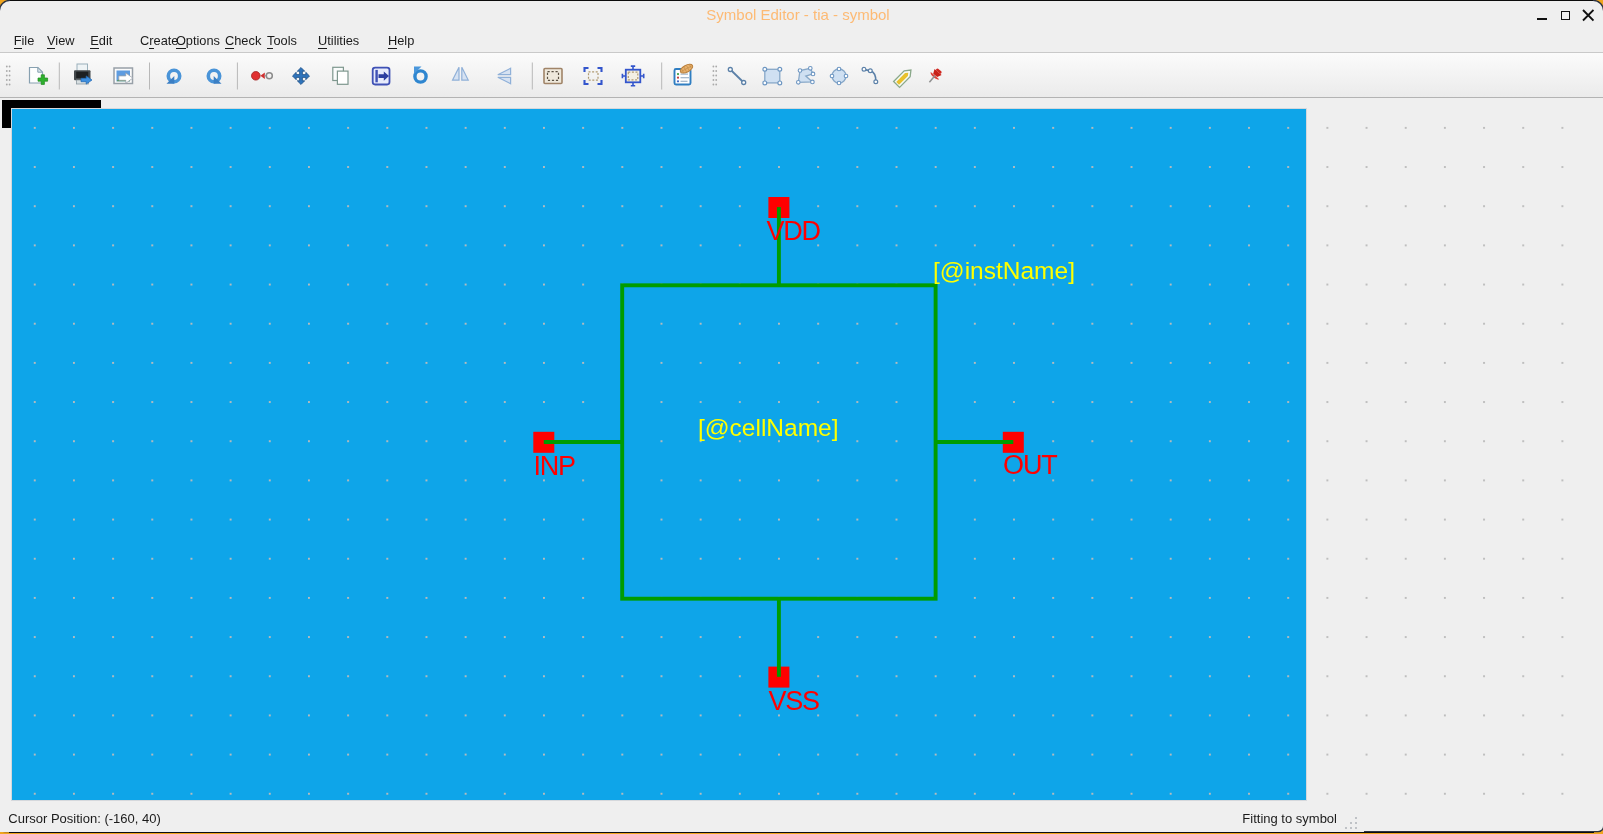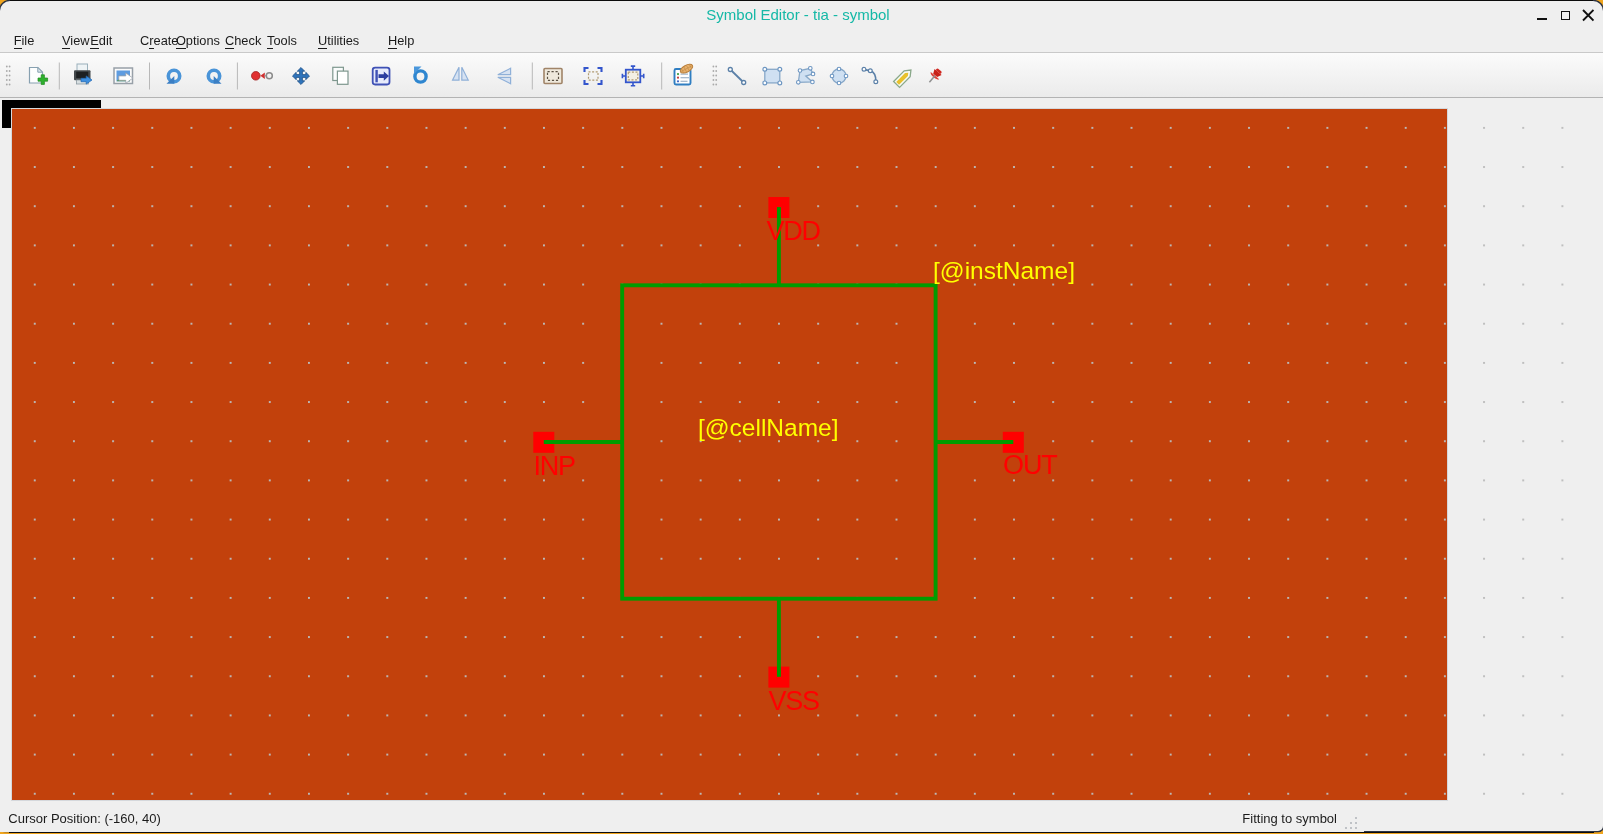--- a/index.html
+++ b/index.html
@@ -5,34 +5,34 @@
   html,body{margin:0;padding:0;width:1603px;height:834px;overflow:hidden;background:#000;}
   *{box-sizing:border-box;}
   body{font-family:"Liberation Sans", sans-serif;}
   .abs{position:absolute;}
   #ocTL{left:0;top:0;width:8px;height:8px;background:#f0a51e;}
   #ocTR{left:1595px;top:0;width:8px;height:8px;background:#f0a51e;}
   #ocBL{left:0;top:822px;width:9px;height:12px;background:#f0a51e;}
   #ocBR{left:1594px;top:822px;width:9px;height:12px;background:#f0a51e;}
   #win{left:0;top:1.2px;width:1603px;height:830.2px;background:#efefef;border-radius:10px 10px 5px 5px;box-shadow:0 0 0 1.3px #2c3240;}
   #obottom{left:0;top:832.6px;width:1603px;height:1.4px;background:#f0a51e;}
-  #title{left:0;top:6px;width:1596px;text-align:center;font-size:15px;color:#14b8a6;}
+  #title{left:0;top:6px;width:1596px;text-align:center;font-size:15px;color:#fdba74;}
   
   #btnmin{left:1537px;top:18px;width:9.5px;height:1.9px;background:#101010;}
   #btnmax{left:1560.7px;top:11px;width:9.8px;height:9.2px;border:1.7px solid #101010;background:transparent;}
   
   #menubar{left:0;top:30px;width:1603px;height:22.5px;border-bottom:1px solid #c9c9c9;font-size:12.8px;color:#1b1b1b;}
   .mi{position:absolute;top:2.5px;}
   .mi u{text-decoration:none;border-bottom:1px solid #1b1b1b;padding-bottom:0px;}
   
   #toolbar{left:0;top:52.5px;width:1603px;height:45px;background:linear-gradient(#fbfbfb,#ebebeb);border-bottom:1px solid #b3b3b3;}
   
   #gap{left:0;top:98.5px;width:1603px;height:10px;background:#efefef;}
   #tab{left:2.4px;top:99.7px;width:99px;height:28.4px;background:#000;}
-  #canvas{left:10.9px;top:108.2px;width:1437px;height:693px;background:#c2410c;border:1px solid #d5d8dc;}
+  #canvas{left:10.9px;top:108.2px;width:1296px;height:693px;background:#0ea5e9;border:1px solid #d5d8dc;}
   
   #status{left:0;top:800.5px;width:1364px;height:31px;background:#efefef;color:#1b1b1b;font-size:13px;}
   #stleft{position:absolute;left:8.3px;top:10.5px;}
   #stright{position:absolute;right:27px;top:10.5px;}
 </style>
 </head>
 <body>
 <div class="abs" id="ocTL"></div>
 <div class="abs" id="ocTR"></div>
 <div class="abs" id="ocBL"></div>
@@ -40,21 +40,21 @@
 <div class="abs" id="win"></div>
 <div class="abs" style="left:10px;top:0;width:1583px;height:1.3px;background:#0b0b0b"></div>
 <div class="abs" id="title">Symbol Editor - tia - symbol</div>
 <div class="abs" id="btnmin"></div>
 <div class="abs" id="btnmax"></div>
 <svg class="abs" id="btncls" style="left:1581.8px;top:9px" width="12.5" height="12.5" viewBox="0 0 12.5 12.5">
     <path d="M1 1 L11.5 11.5 M11.5 1 L1 11.5" stroke="#101010" stroke-width="1.9" fill="none"></path>
   </svg>
 <div class="abs" id="menubar">
   <span class="mi" style="left:13.7px"><u>F</u>ile</span>
-  <span class="mi" style="left:62px"><u>V</u>iew</span>
+  <span class="mi" style="left:47px"><u>V</u>iew</span>
   <span class="mi" style="left:90.3px"><u>E</u>dit</span>
   <span class="mi" style="left:140px">C<u>r</u>eate</span>
   <span class="mi" style="left:175.9px"><u>O</u>ptions</span>
   <span class="mi" style="left:225px"><u>C</u>heck</span>
   <span class="mi" style="left:267px"><u>T</u>ools</span>
   <span class="mi" style="left:318px"><u>U</u>tilities</span>
   <span class="mi" style="left:388.0px"><u>H</u>elp</span>
 </div>
 <div class="abs" id="toolbar">
 <svg width="1603" height="45" viewBox="0 52.5 1603 45">

